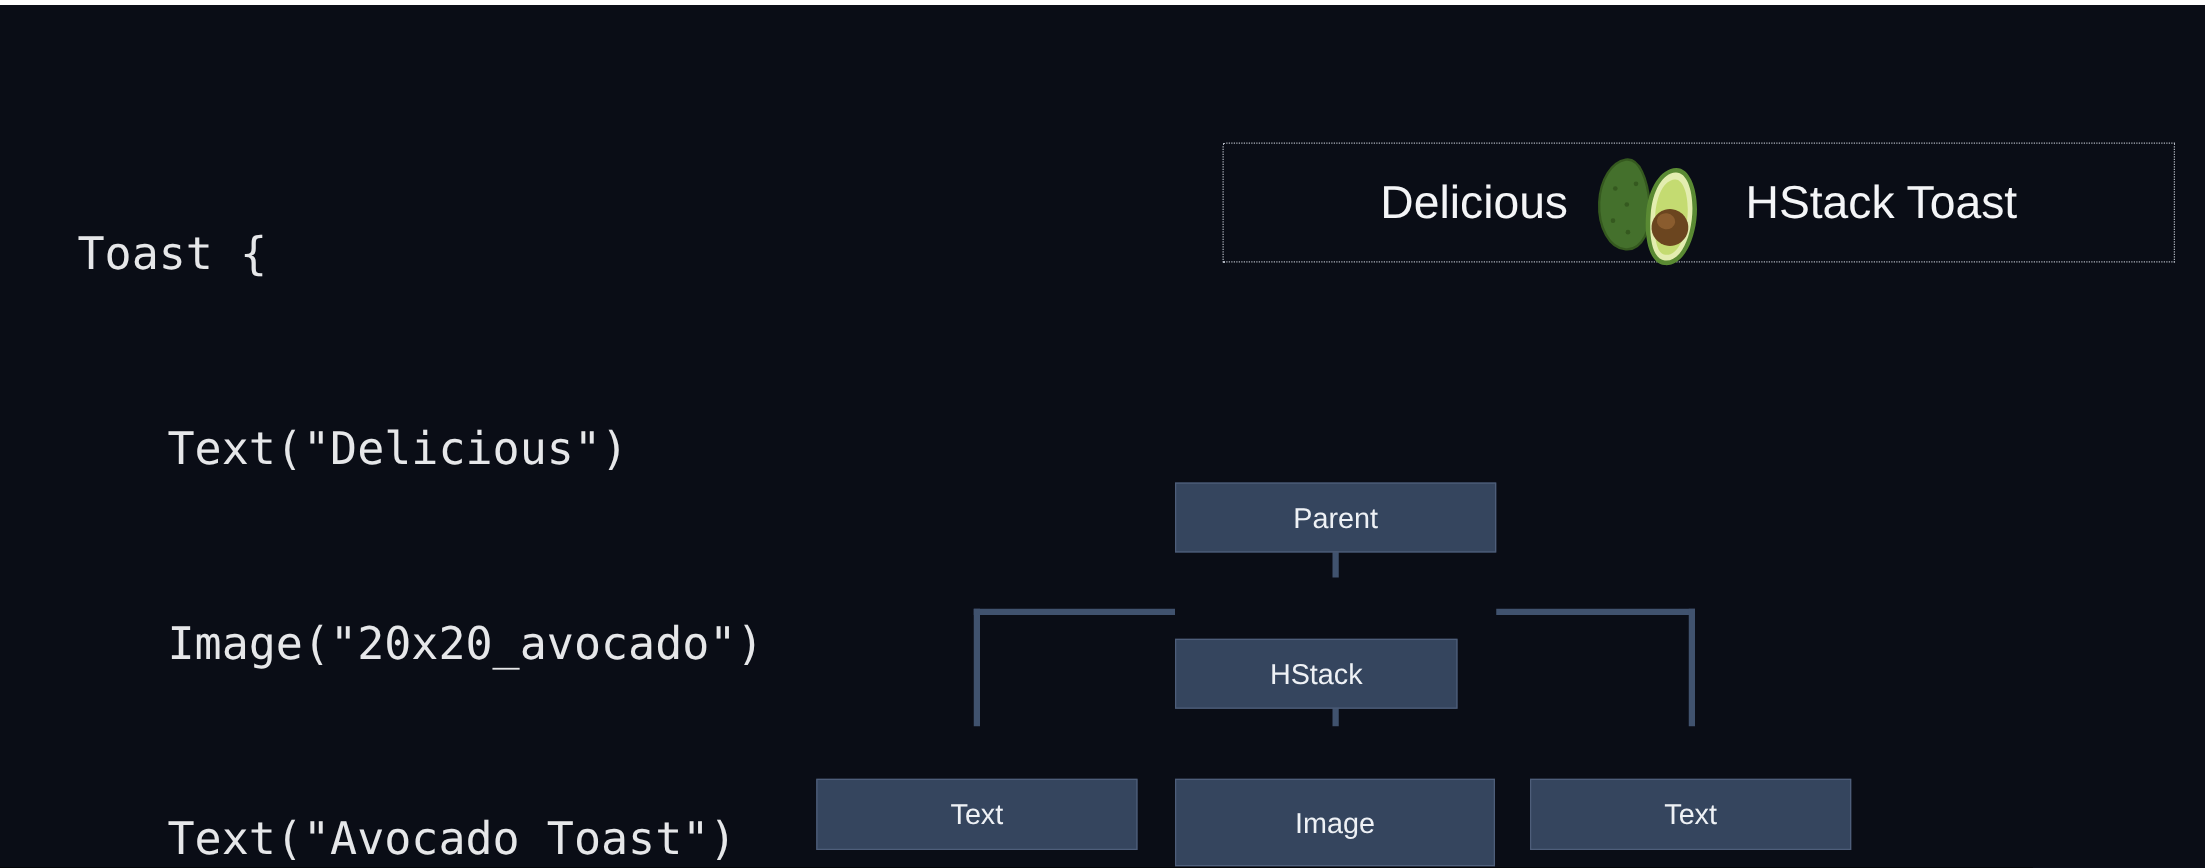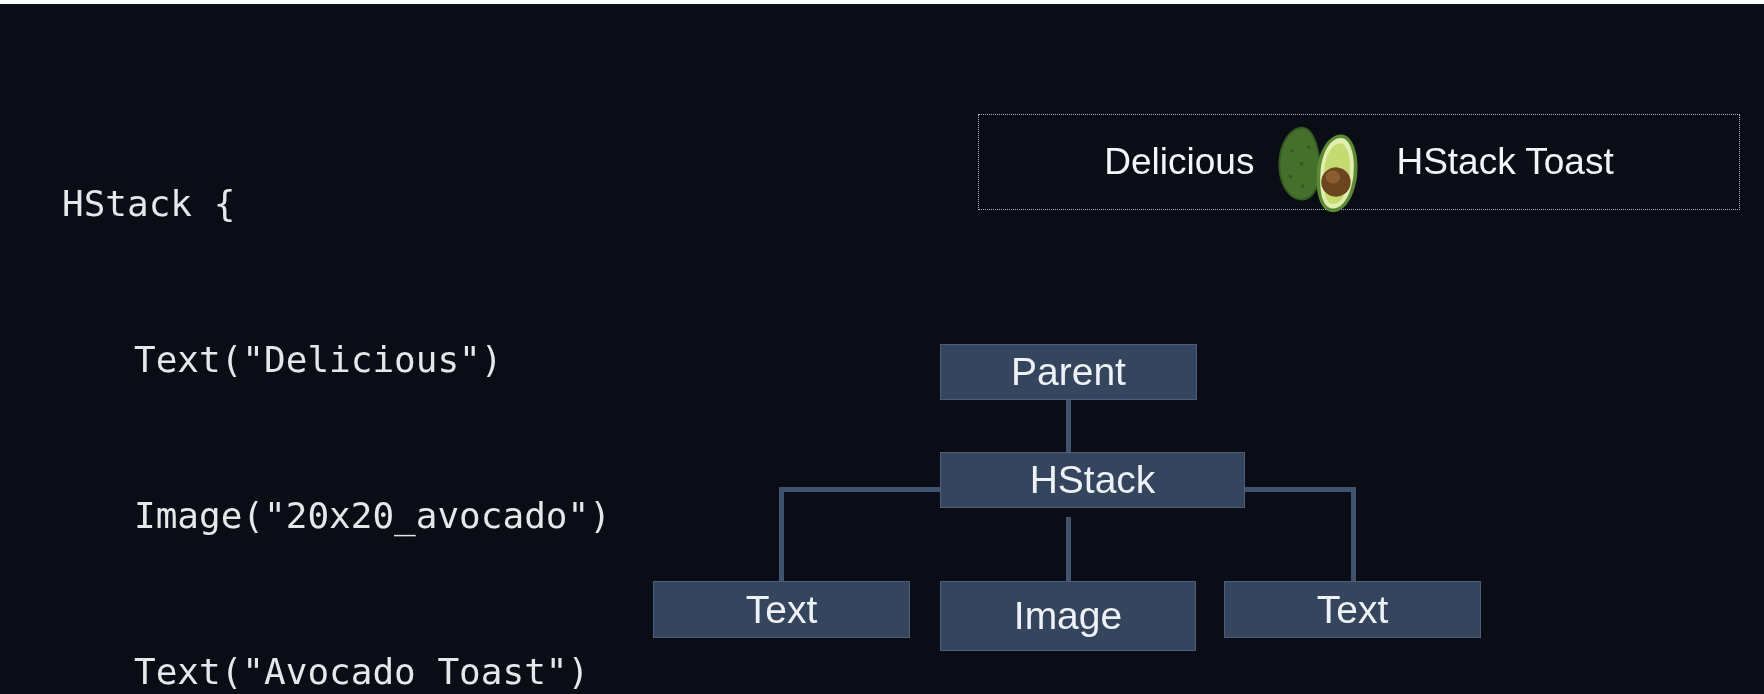--- a/index.html
+++ b/index.html
@@ -43,45 +43,45 @@
     flex:0 0 auto;
   }
 
   
   .node{
     position:absolute;
     background:var(--node-fill,#35455e);
     border:1px solid var(--node-border,#4e5e7a);
     box-sizing:border-box;
     color:var(--node-text,#eef1f5);
-    font-size:39px;
-    display:flex;align-items:center;justify-content:center;
+    font-size:23px;
+    display:flex;align-items:center;justify-content:center;margin-top:42px;
   }
   .node-parent{left:940px;top:344px;width:257px;height:56px;}
-  .node-hstack{left:940px;top:452px;width:305px;height:56px;}
+  .node-hstack{left:940px;top:469px;width:226px;height:56px;}
   .node-text1 {left:653px;top:581px;width:257px;height:57px;}
   .node-image {left:940px;top:581px;width:256px;height:70px;}
   .node-text2 {left:1224px;top:581px;width:257px;height:57px;}
 
   .conn{position:absolute;background:var(--connector,#40526e);}
   .conn-parent-hstack {left:1066px;top:400px;width:5px;height:62px;}
   .conn-hstack-image  {left:1066px;top:517px;width:5px;height:64px;}
   .conn-left-h        {left:779px; top:487px;width:161px;height:5px;}
   .conn-left-v        {left:779px; top:487px;width:5px; height:94px;}
   .conn-right-h       {left:1197px;top:487px;width:159px;height:5px;}
   .conn-right-v       {left:1351px;top:487px;width:5px; height:94px;}
 </style>
 </head>
 <body>
 
 <div class="canvas">
   <div class="top-strip"></div>
 
   <div class="code">
-    <div class="code-line">HStack {</div>
+    <div class="code-line">Toast {</div>
     <div class="code-line indent">Text("Delicious")</div>
     <div class="code-line indent">Image("20x20_avocado")</div>
     <div class="code-line indent">Text("Avocado Toast")</div>
     
     
   </div>
 
   <div class="preview">
     <span class="txt">Delicious</span>
     <svg class="avocado" viewBox="0 0 100 104" aria-hidden="true">

